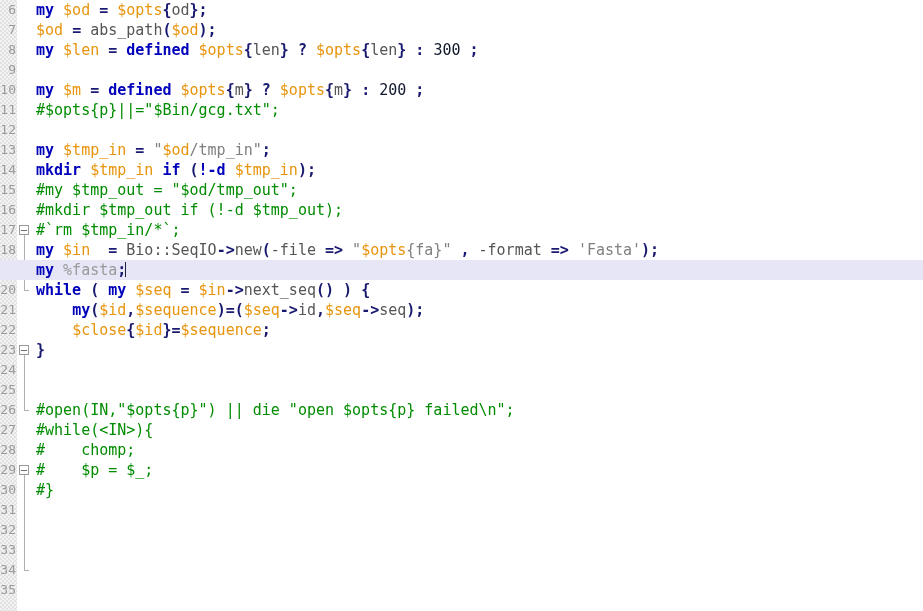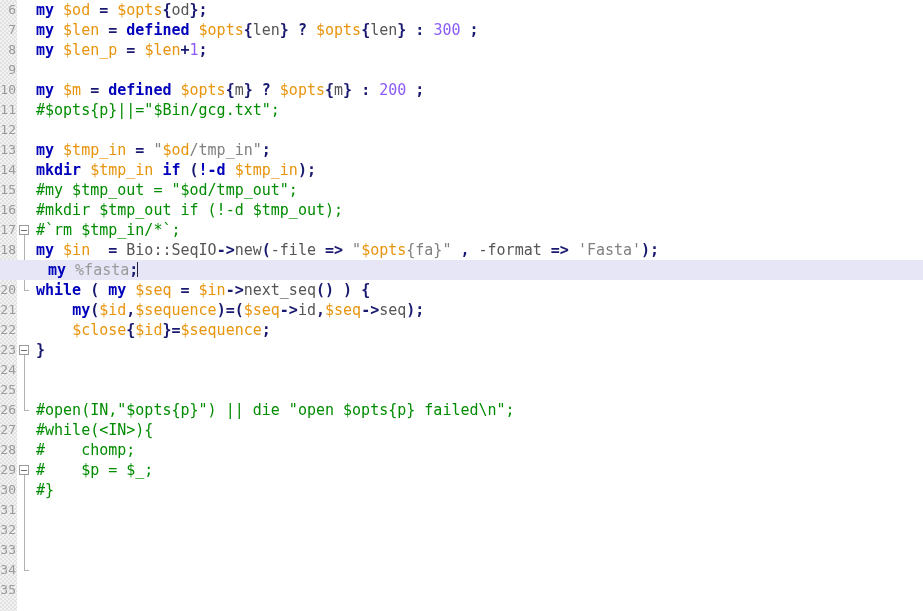--- a/index.html
+++ b/index.html
@@ -118,28 +118,28 @@
     position: relative;
     height: 20px;
     line-height: 20px;
     white-space: pre;
     color: #6f6f6f;
     padding-left: 4px;
   }
   .line.current {
     background: #e6e6f7;
     margin-left: -32px;
-    padding-left: 48px;
+    padding-left: 36px;
   }
 
   
   .kw   { color: #0000bb; font-weight: bold; }   
   .var  { color: #e8940c; }                      
   .op   { color: #191970; font-weight: bold; }   
-  .num  { color: #8b5cf6; }                      
+  .num  { color: #0f172a; }                      
   .cmt  { color: #008c00; }                      
   .str  { color: #808080; }                      
   .pln  { color: #555555; }                      
   .gry  { color: #9a9a9a; }                      
 
   
   .caret {
     display: inline-block;
     width: 1px;
     height: 15px;
@@ -247,22 +247,22 @@
         <div class="fold-line"></div>
       </div>
       <div class="foldcell">
         <div class="fold-end"></div>
       </div>
       <div class="foldcell"></div>
     </div>
 
   <div class="code" id="code-area">
       <div class="line"><span class="kw">my</span><span class="pln"> </span><span class="var">$od</span><span class="pln"> </span><span class="op">=</span><span class="pln"> </span><span class="var">$opts</span><span class="op">{</span><span class="pln">od</span><span class="op">};</span></div>
+      <div class="line"><span class="var">$od</span><span class="pln"> </span><span class="op">=</span><span class="pln"> abs_path</span><span class="op">(</span><span class="var">$od</span><span class="op">);</span></div>
       <div class="line"><span class="kw">my</span><span class="pln"> </span><span class="var">$len</span><span class="pln"> </span><span class="op">=</span><span class="pln"> </span><span class="kw">defined</span><span class="pln"> </span><span class="var">$opts</span><span class="op">{</span><span class="pln">len</span><span class="op">}</span><span class="pln"> </span><span class="op">?</span><span class="pln"> </span><span class="var">$opts</span><span class="op">{</span><span class="pln">len</span><span class="op">}</span><span class="pln"> </span><span class="op">:</span><span class="pln"> </span><span class="num">300</span><span class="pln"> </span><span class="op">;</span></div>
-      <div class="line"><span class="kw">my</span><span class="pln"> </span><span class="var">$len_p</span><span class="pln"> </span><span class="op">=</span><span class="pln"> </span><span class="var">$len</span><span class="op">+</span><span class="num">1</span><span class="op">;</span></div>
       <div class="line">&nbsp;</div>
       <div class="line"><span class="kw">my</span><span class="pln"> </span><span class="var">$m</span><span class="pln"> </span><span class="op">=</span><span class="pln"> </span><span class="kw">defined</span><span class="pln"> </span><span class="var">$opts</span><span class="op">{</span><span class="pln">m</span><span class="op">}</span><span class="pln"> </span><span class="op">?</span><span class="pln"> </span><span class="var">$opts</span><span class="op">{</span><span class="pln">m</span><span class="op">}</span><span class="pln"> </span><span class="op">:</span><span class="pln"> </span><span class="num">200</span><span class="pln"> </span><span class="op">;</span></div>
       <div class="line"><span class="cmt">#$opts{p}||="$Bin/gcg.txt";</span></div>
       <div class="line">&nbsp;</div>
       <div class="line"><span class="kw">my</span><span class="pln"> </span><span class="var">$tmp_in</span><span class="pln"> </span><span class="op">=</span><span class="pln"> </span><span class="str">"</span><span class="var">$od</span><span class="str">/tmp_in"</span><span class="op">;</span></div>
       <div class="line"><span class="kw">mkdir</span><span class="pln"> </span><span class="var">$tmp_in</span><span class="pln"> </span><span class="kw">if</span><span class="pln"> </span><span class="op">(</span><span class="kw">!-d</span><span class="pln"> </span><span class="var">$tmp_in</span><span class="op">);</span></div>
       <div class="line"><span class="cmt">#my $tmp_out = "$od/tmp_out";</span></div>
       <div class="line"><span class="cmt">#mkdir $tmp_out if (!-d $tmp_out);</span></div>
       <div class="line"><span class="cmt">#`rm $tmp_in/*`;</span></div>
       <div class="line"><span class="kw">my</span><span class="pln"> </span><span class="var">$in</span><span class="pln">  </span><span class="op">=</span><span class="pln"> Bio::SeqIO</span><span class="op">-&gt;</span><span class="pln">new</span><span class="op">(</span><span class="pln">-file </span><span class="op">=&gt;</span><span class="pln"> </span><span class="str">"</span><span class="var">$opts</span><span class="str">{fa}"</span><span class="pln"> </span><span class="op">,</span><span class="pln"> -format </span><span class="op">=&gt;</span><span class="pln"> </span><span class="str">'Fasta'</span><span class="op">);</span></div>

